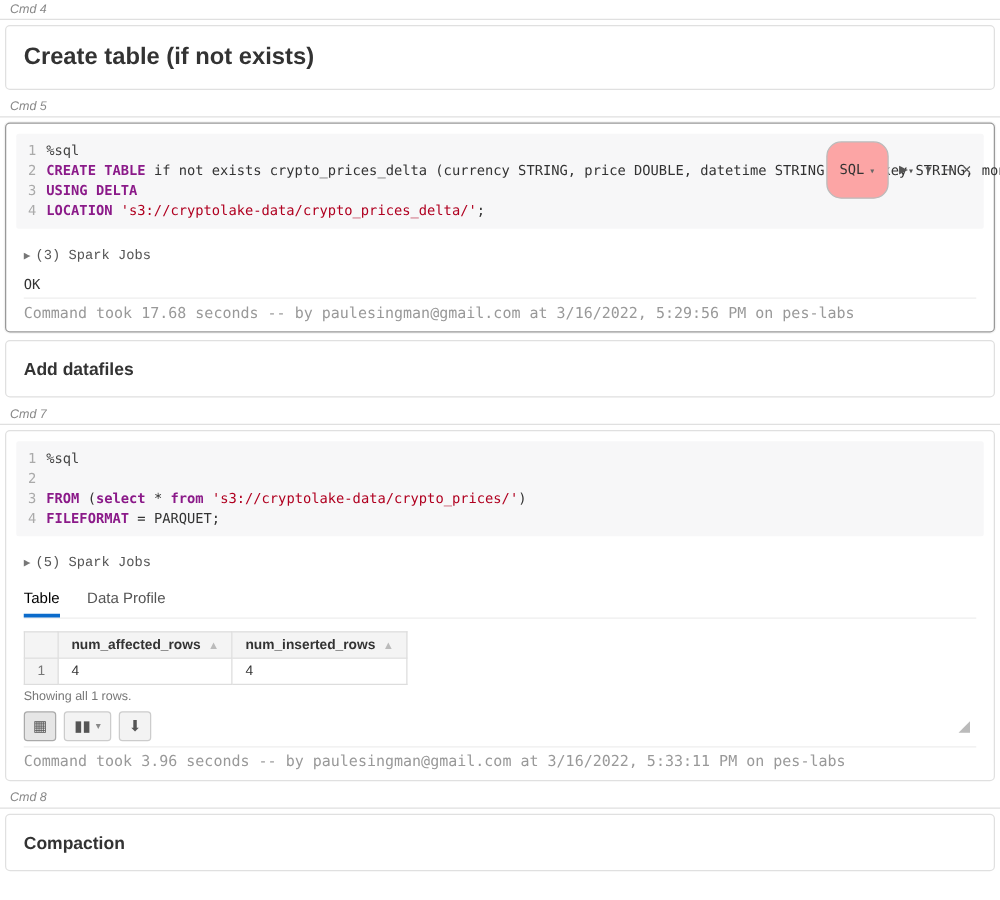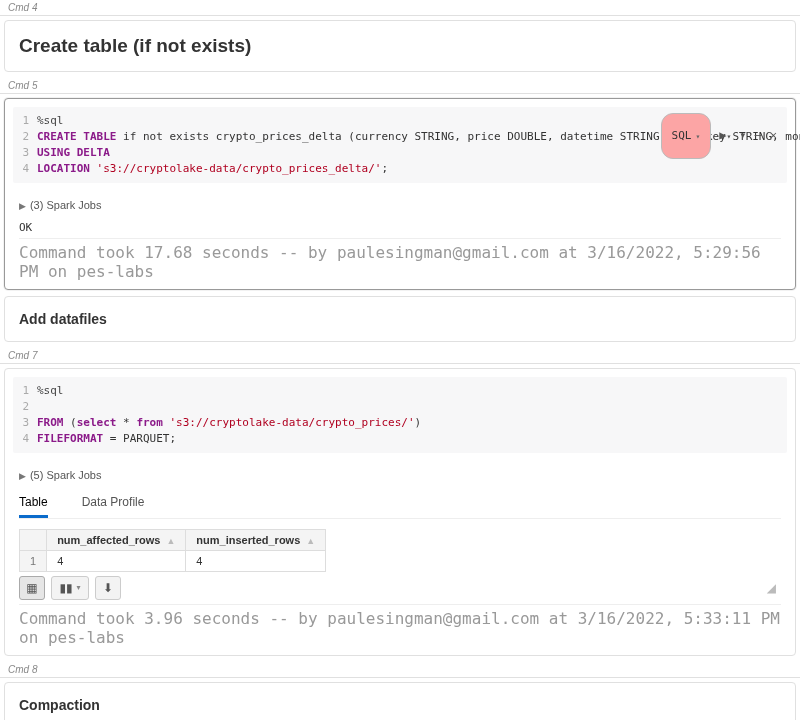--- a/index.html
+++ b/index.html
@@ -15,25 +15,25 @@
   .gutter { width: 20px; text-align: right; color: #aaa; padding-right: 8px; user-select: none; flex-shrink:0;}
   .code { white-space: pre; }
   .kw { color: #8b1a89; font-weight: bold; }
   .str { color: #b00020; }
   .op { color: #444; }
   .toolbar { position: absolute; top: 6px; right: 10px; display: flex; align-items: center; gap: 8px; }
   .pill { border: 1px solid #bbb; border-radius: 12px; padding: 14px 10px; font-size: 11px; background: #fca5a5; cursor: pointer; }
   .pill .chev { font-size: 8px; margin-left: 4px; color: #666; }
   .ico { cursor: pointer; color: #555; font-size: 12px; }
   .output { padding: 4px 14px 8px 14px; font-size: 12px; }
-  .spark-toggle { font-size: 11px; color: #555; padding: 4px 0; cursor: pointer; }
+  .spark-toggle { font-size: 11px; color: #555; padding: 4px 0; cursor: pointer; font-family: Liberation Mono, monospace; }
   .spark-toggle .tri { font-size: 9px; margin-right: 4px; color: #777; }
   .ok { font-family: Menlo, monospace; font-size: 11px; margin: 6px 0 4px 0; }
-  .meta { font-family: Menlo, monospace; font-size: 16px; color: #999; border-top: 1px solid #eee; margin-top: 4px; padding-top: 4px; }
-  .tabs { display: flex; gap: 34px; padding: 6px 0 0 0; border-bottom: 1px solid #eee; font-size: 12px; }
+  .meta { font-family: Menlo, monospace; font-size: 12px; color: #999; border-top: 1px solid #eee; margin-top: 4px; padding-top: 4px; }
+  .tabs { display: flex; gap: 22px; padding: 6px 0 0 0; border-bottom: 1px solid #eee; font-size: 12px; }
   .tab { padding: 4px 0 6px 0; cursor: pointer; color: #555; }
   .tab.active { color: #000; border-bottom: 3px solid #0b6bcb; font-weight: 500; }
   table.result { border-collapse: collapse; margin: 10px 0 4px 0; font-size: 11px; }
   table.result th, table.result td { border: 1px solid #ddd; padding: 4px 10px; text-align: left; }
   table.result th { background: #f4f4f4; font-weight: 600; }
   table.result th.rownum, table.result td.rownum { background: #f4f4f4; width: 26px; text-align: center; color: #777; }
   .sort { color: #bbb; font-size: 9px; margin-left: 6px; }
   .rows-note { font-size: 10px; color: #777; margin: 4px 0 6px 0; }
   .btnbar { display: flex; gap: 6px; align-items: center; position: relative; }
   .sqbtn { border: 1px solid #ccc; background: #f3f3f3; width: 26px; height: 24px; border-radius: 3px; display: flex; align-items: center; justify-content: center; cursor: pointer; font-size: 12px; color: #555; }
@@ -127,20 +127,21 @@
         </thead>
         <tbody>
           <tr>
             <td class="rownum">1</td>
             <td>4</td>
             <td>4</td>
           </tr>
         </tbody>
       </table>
 
+      <div class="rows-note">Showing all 1 rows.</div>
 
       <div class="btnbar">
         <div class="sqbtn active">
             <span>▦</span>
           </div>
         <div class="sqbtn wide">
             <span>▮▮</span>
             <span style="font-size:8px;color:#888">▾</span>
           </div>
         <div class="sqbtn">

